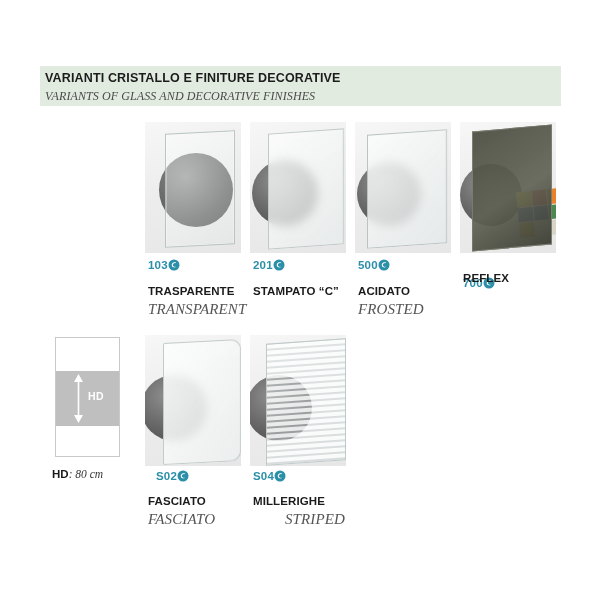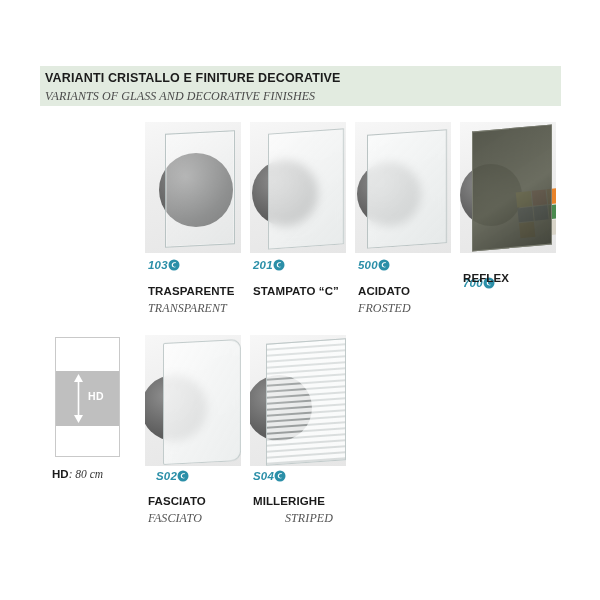--- a/index.html
+++ b/index.html
@@ -84,27 +84,27 @@
         rgba(252,253,253,0.88) 2px, rgba(252,253,253,0.88) 6px);
     border:1px solid rgba(186,196,196,0.9);
   }
   .blurveil{position:absolute;backdrop-filter:blur(5px);}
 
   
   .checker{position:absolute;display:grid;gap:1px;transform:rotate(-6deg);}
   .checker i{display:block;width:100%;height:100%;}
 
   
-  .code-row{position:absolute;display:flex;align-items:flex-end;z-index:3;font-style:italic;}
+  .code-row{position:absolute;display:flex;align-items:flex-end;z-index:3;}
   .code{font-size:11.5px;font-weight:bold;color:#2b8fa8;letter-spacing:0.2px;}
   .swirl{width:12px;height:12px;flex:0 0 12px;display:block;}
   .name{position:absolute;font-size:11.5px;font-weight:bold;color:#1b1b1b;
     letter-spacing:0.1px;white-space:nowrap;z-index:3;text-align:right;}
   .name-en{position:absolute;font-family:"Liberation Serif", serif;
-    font-size:12px;font-style:italic;color:#555;letter-spacing:0.1px;
+    font-size:15px;font-style:italic;color:#555;letter-spacing:0.1px;
     white-space:nowrap;z-index:3;}
 
   
   .hd-box{position:absolute;left:55px;top:337px;width:63px;height:118px;
     background:#ffffff;border:1px solid #c9c9c9;z-index:2;}
   .hd-band{position:absolute;left:0;right:0;top:33px;height:55px;background:#bfbfbf;}
   .hd-arrow{position:absolute;left:17px;top:36px;width:11px;height:49px;}
   .hd-label{position:absolute;left:32px;top:52px;font-size:10.5px;
     font-weight:bold;color:#ffffff;letter-spacing:0.3px;}
   .hd-caption{position:absolute;left:52px;top:468px;z-index:3;

